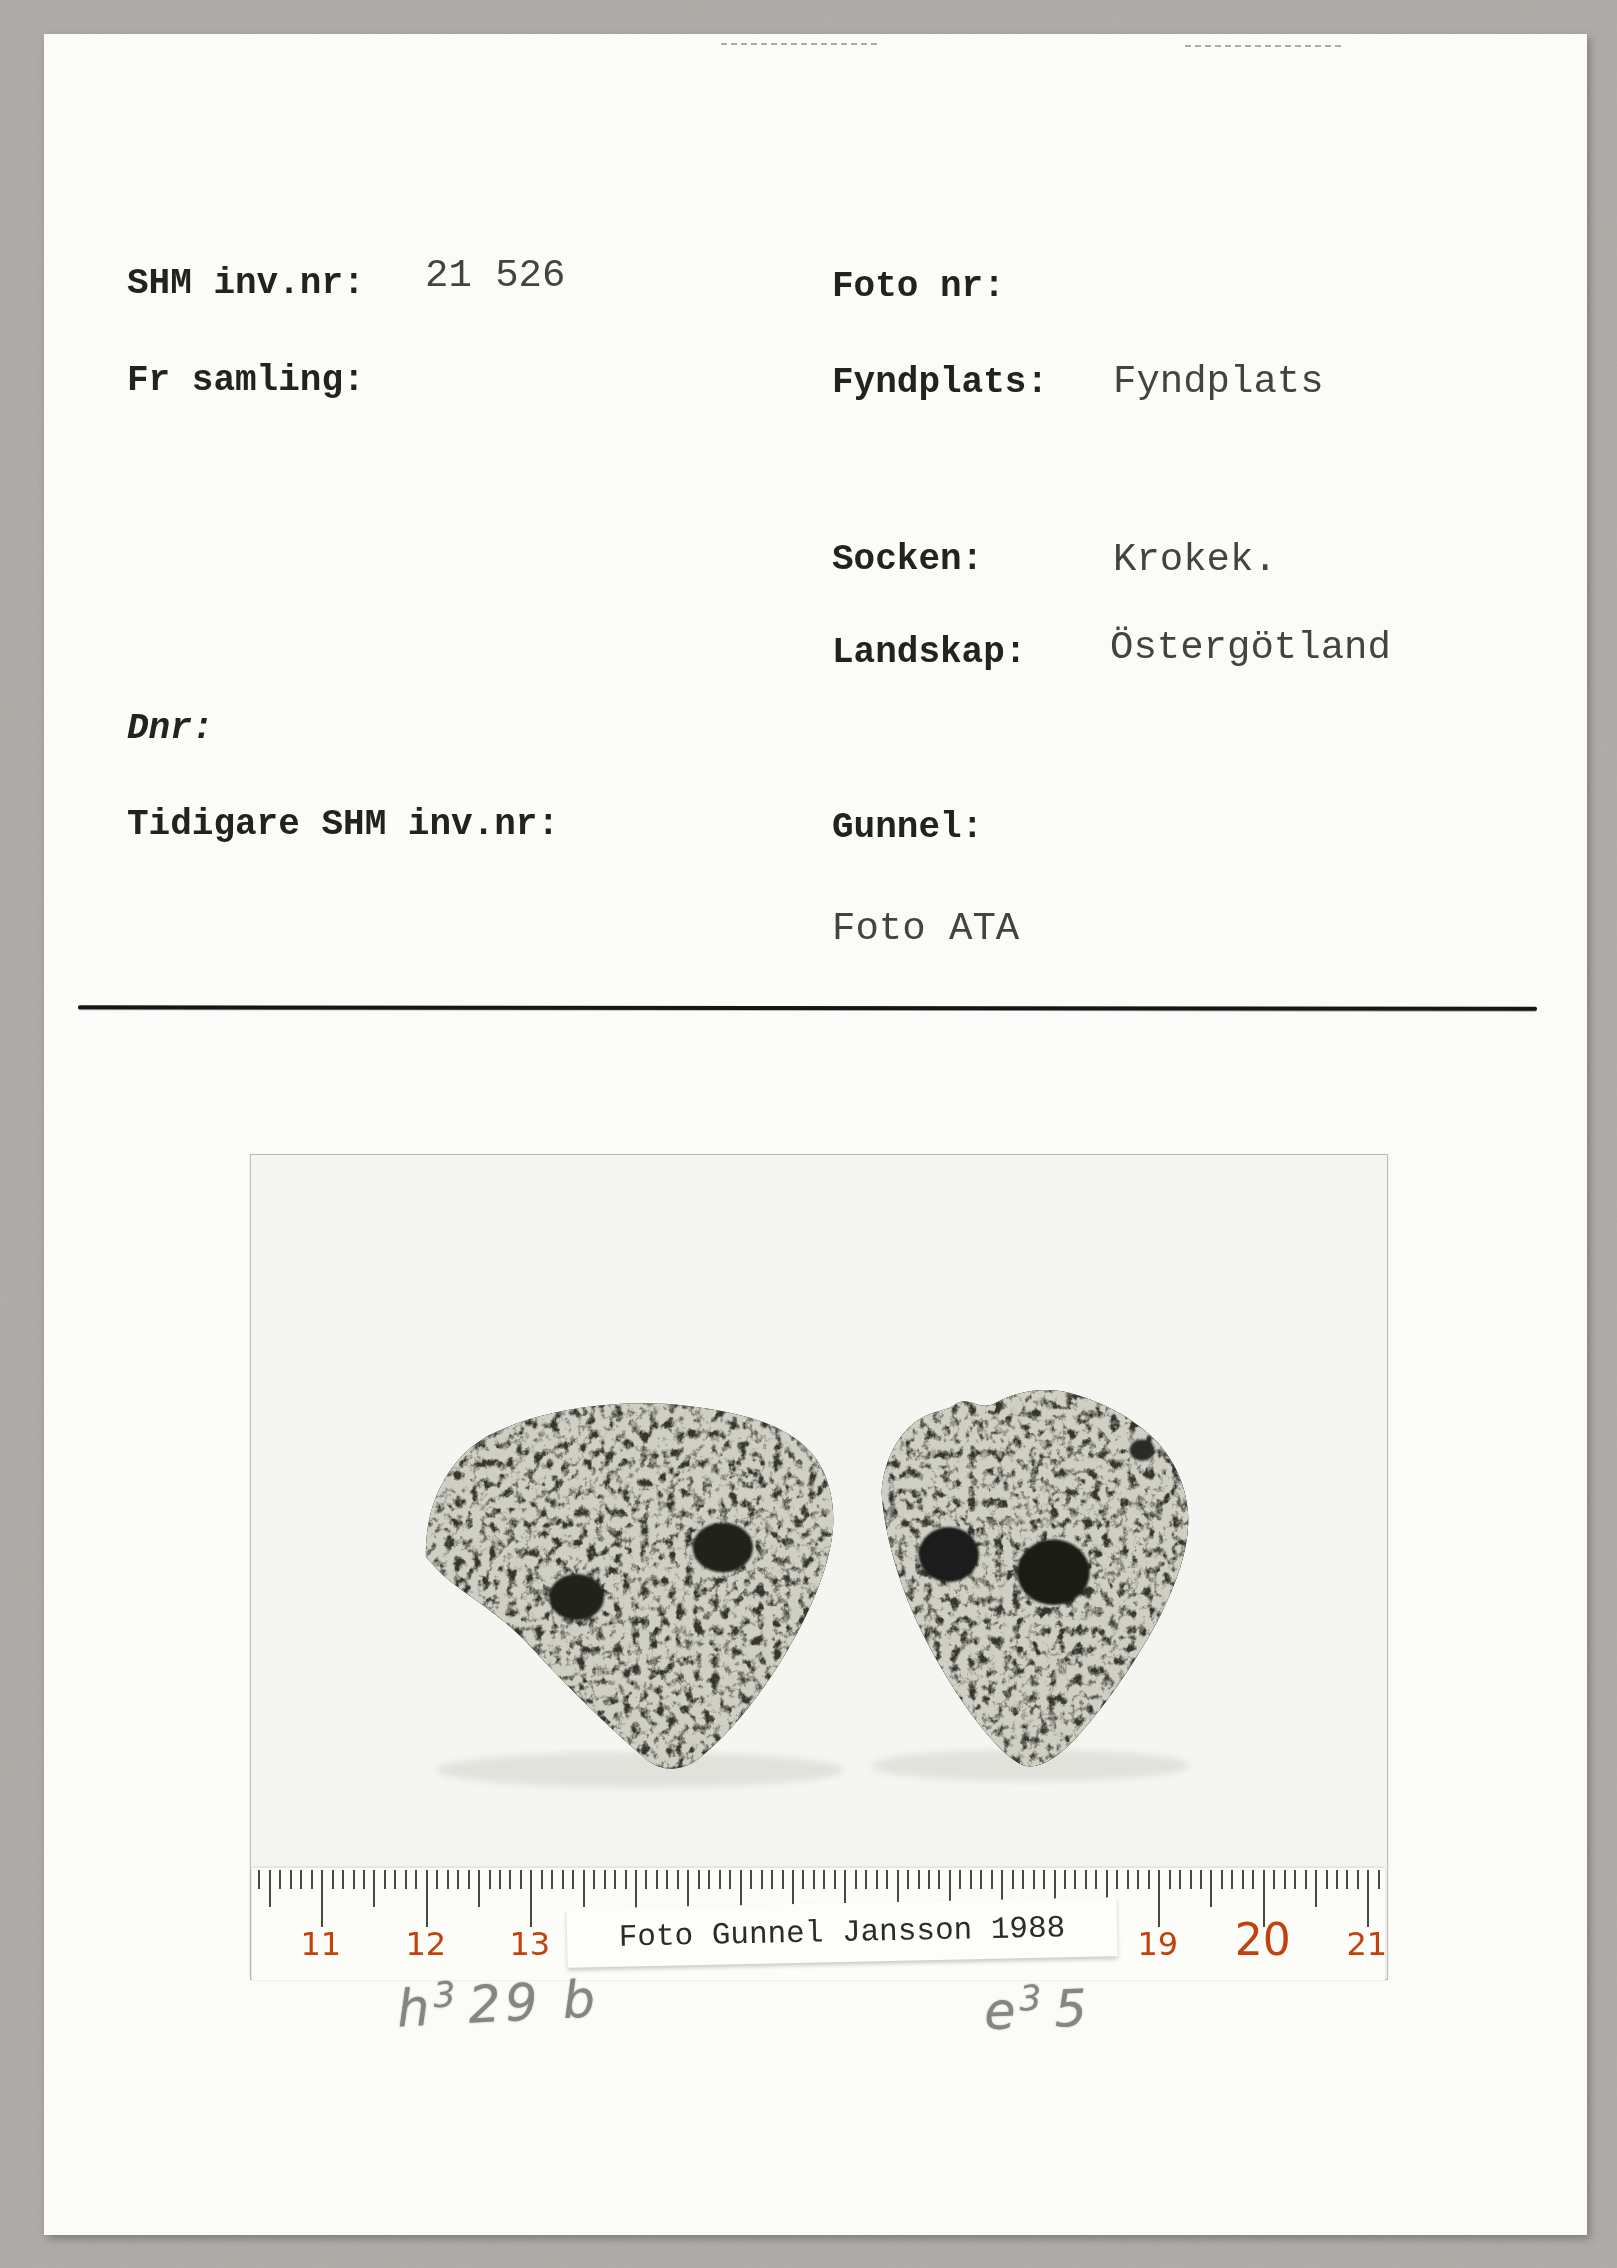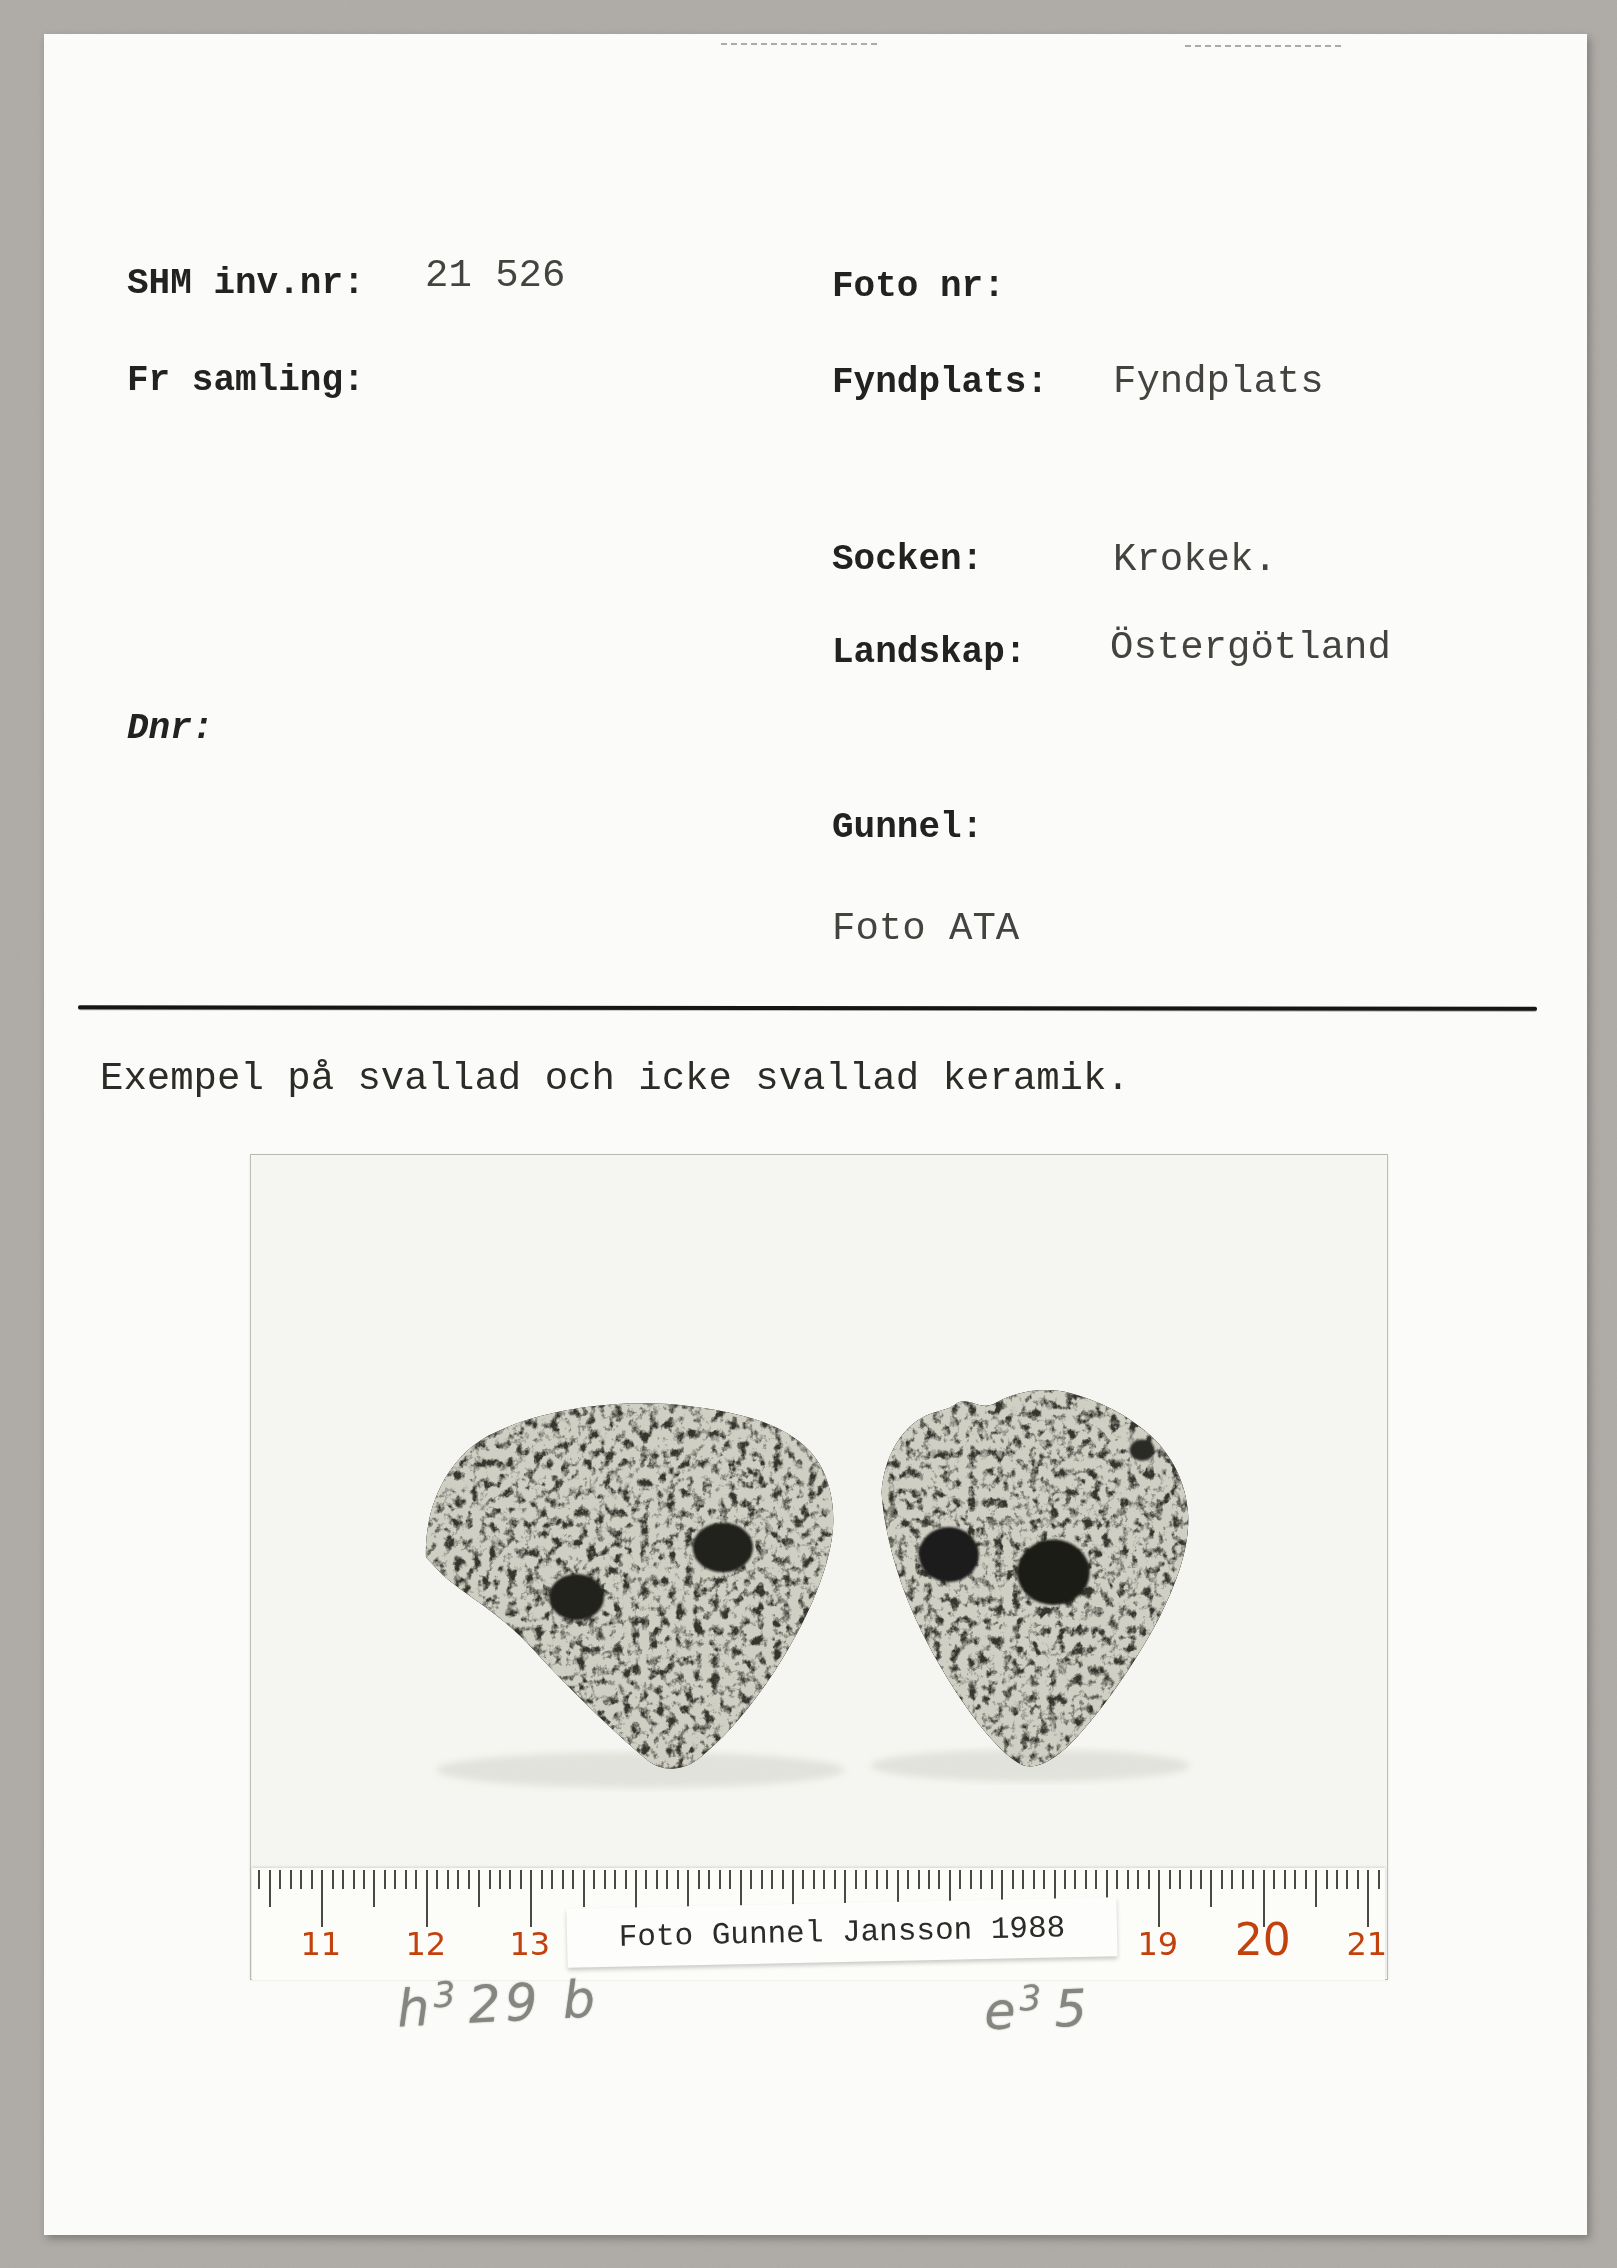--- a/index.html
+++ b/index.html
@@ -110,26 +110,26 @@
   <span class="typed val f-shm-v">21 526</span>
   <span class="typed lbl f-fornl">Foto nr:</span>
   <span class="typed lbl f-frsam">Fr samling:</span>
   <span class="typed lbl f-fynd-l">Fyndplats:</span>
   <span class="typed val f-fynd-v">Fyndplats</span>
   <span class="typed lbl f-sock-l">Socken:</span>
   <span class="typed val f-sock-v">Krokek.</span>
   <span class="typed lbl f-land-l">Landskap:</span>
   <span class="typed val f-land-v">Östergötland</span>
   <span class="typed lbl f-dnr">Dnr:</span>
+  <span class="typed lbl f-tidig">Tidigare SHM inv.nr:</span>
   <span class="typed lbl f-rapp">Gunnel:</span>
   <span class="typed val f-foto">Foto ATA</span>
 
   <div class="divider"></div>
 
-  <span class="caption">Exempel på svallad och icke svallad keramik.</span>
 
   <div class="photo">
     <svg class="sherds" viewBox="0 0 1283 932">
       <defs>
         <linearGradient id="lg1" x1="0.1" y1="0" x2="0.35" y2="1">
           <stop offset="0" stop-color="#a6a69c"></stop>
           <stop offset="0.5" stop-color="#8e8e85"></stop>
           <stop offset="1" stop-color="#6c6c63"></stop>
         </linearGradient>
         <linearGradient id="lg2" x1="0.1" y1="0" x2="0.3" y2="1">

